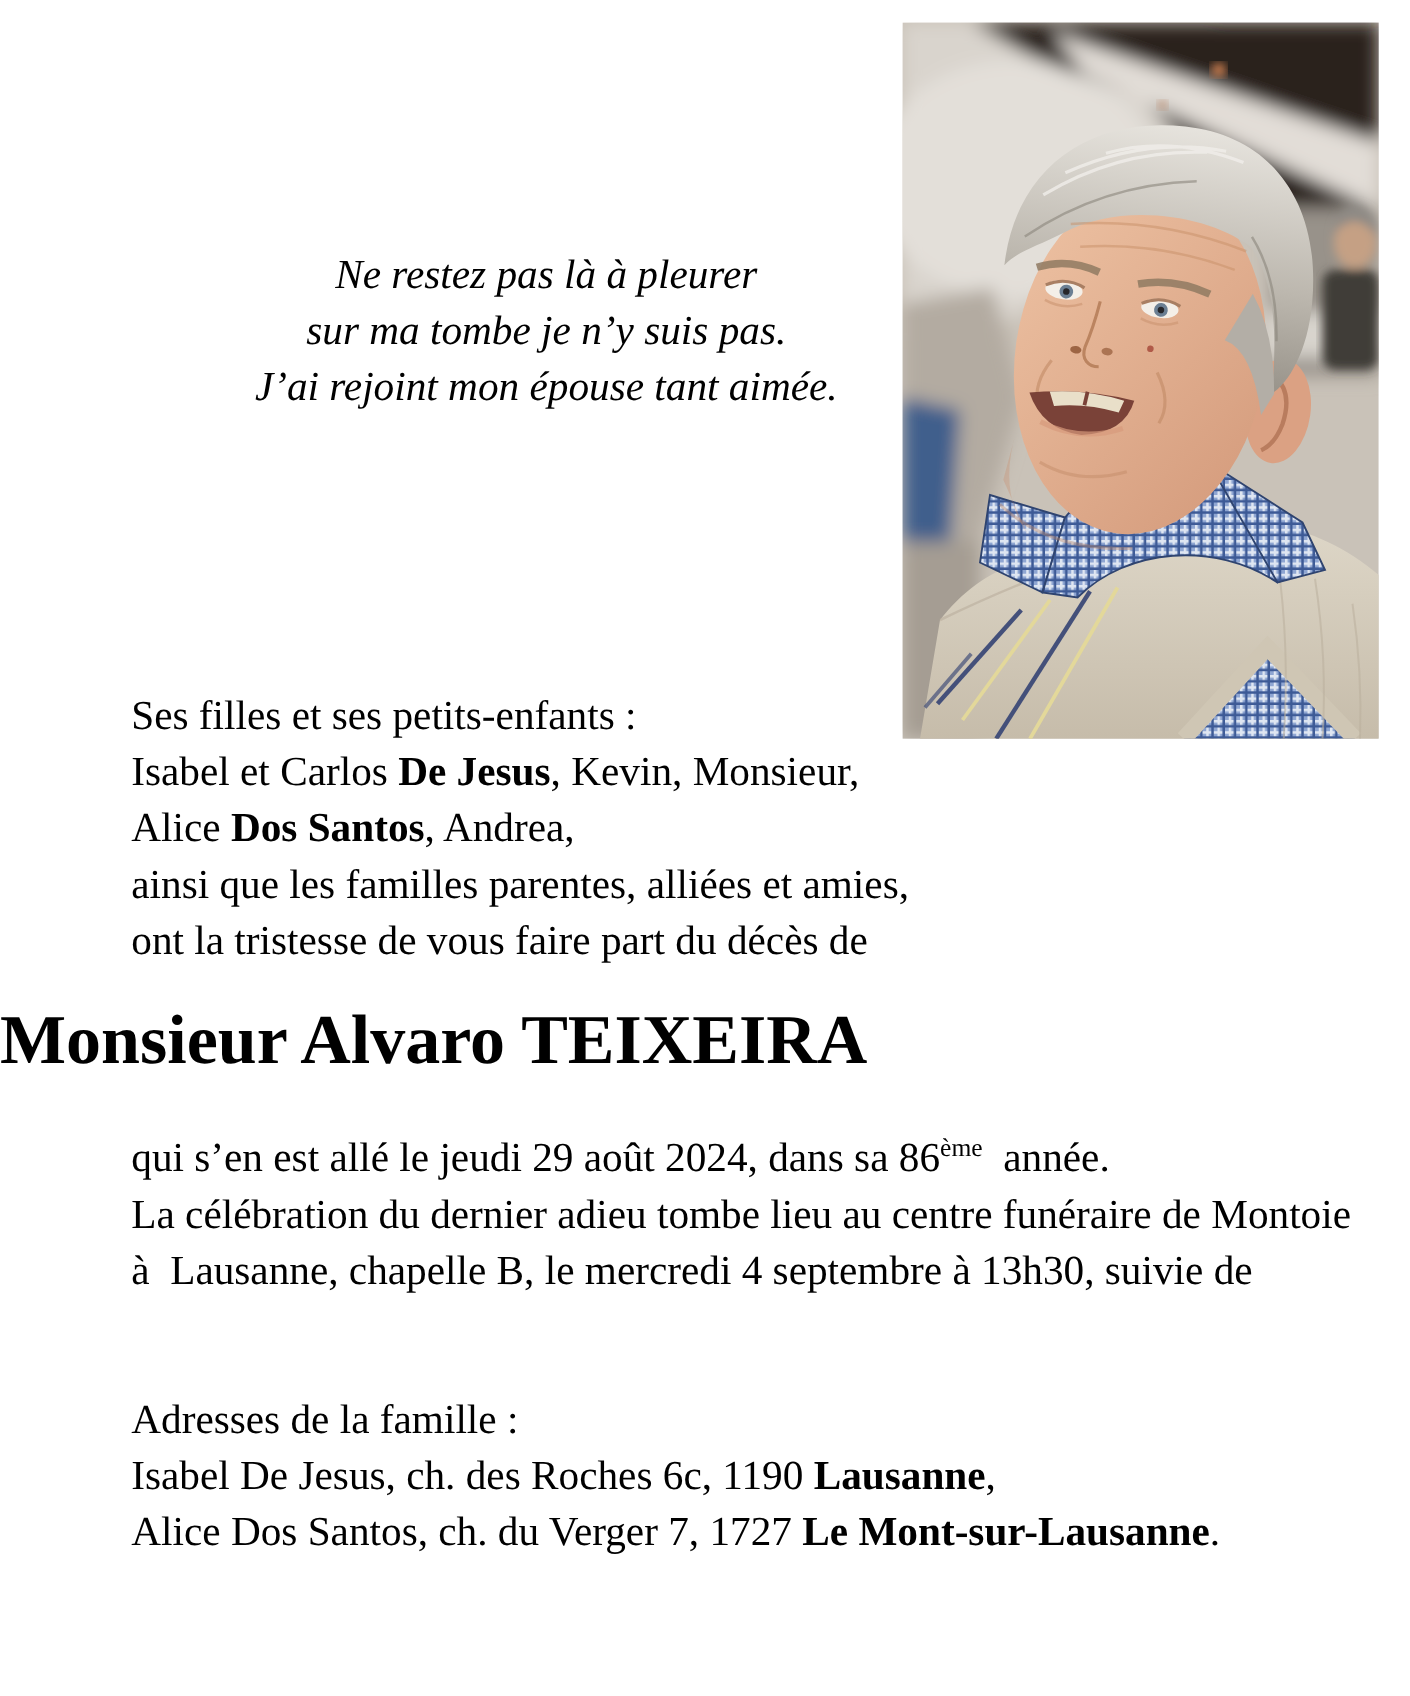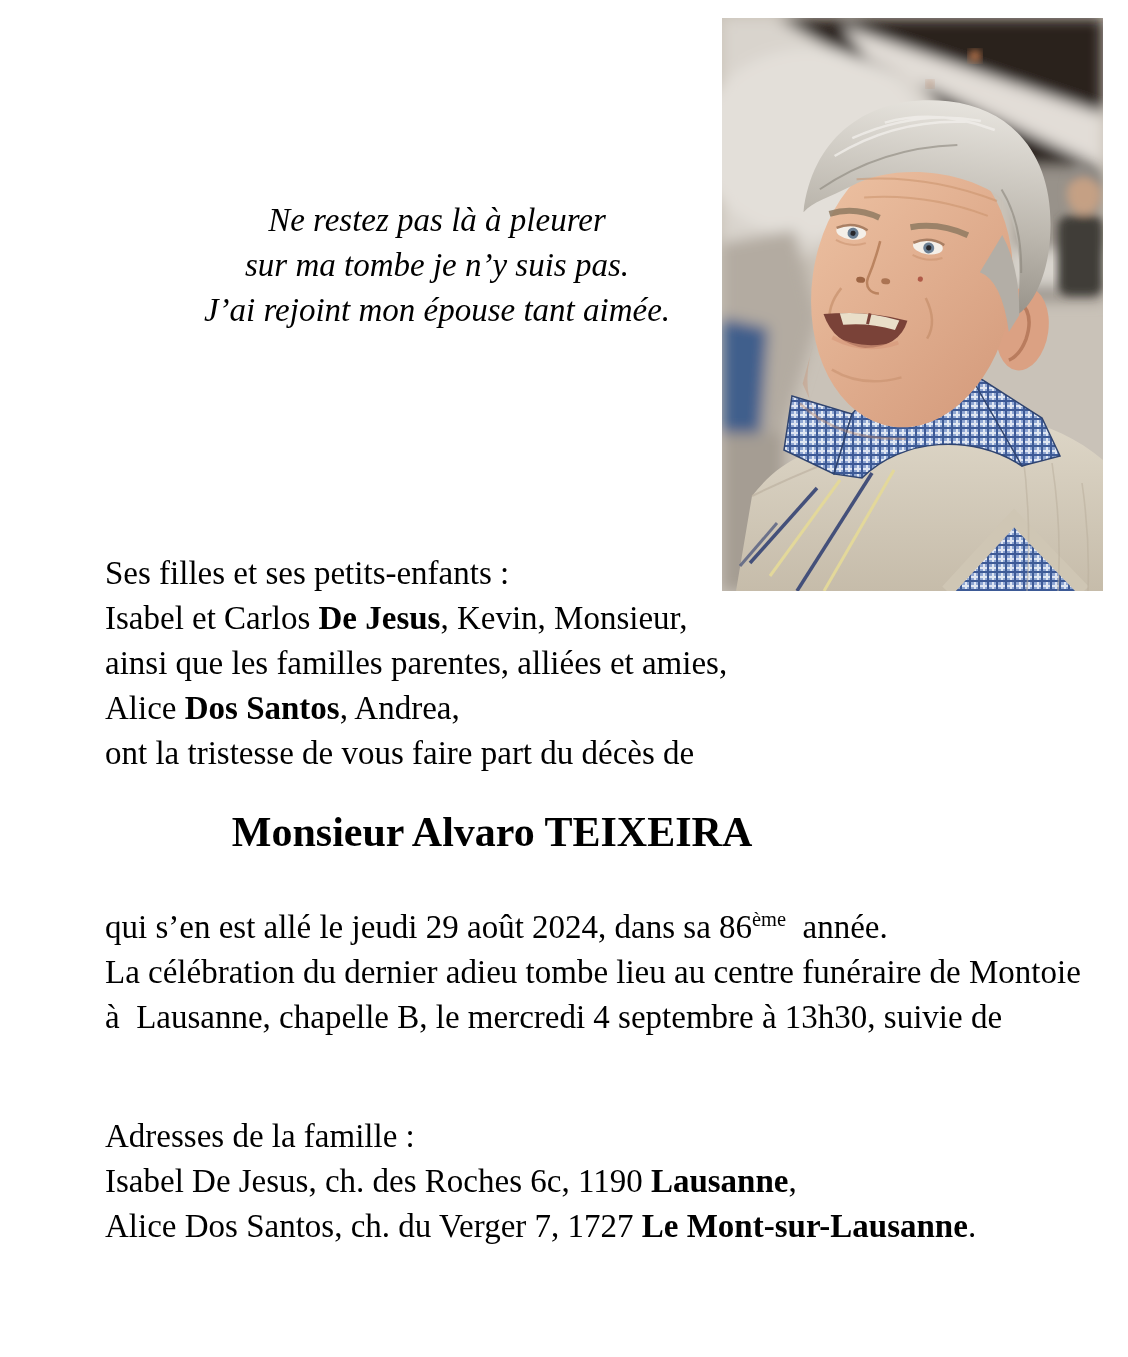--- a/index.html
+++ b/index.html
@@ -23,21 +23,21 @@
   #photo svg { display:block; width:100%; height:100%; }
 
   
   .block { position:absolute; left:73px; font-size:33px; line-height:45px;margin-left:32px; }
   #family    { top:551px; }
   #funeral   { top:905px; }
   #addresses { top:1114px; }
 
   #deceased-title {
     position:absolute; left:0; top:810px; width:984px;
-    text-align:center; font-weight:bold; font-size:42px; line-height:45px;
+    font-weight:bold; font-size:56px; line-height:45px;
   }
 
   b, .b { font-weight:bold; }
   sup.ord { font-size:0.62em; vertical-align:super; line-height:0; }
 </style>
 </head>
 <body>
 
 <div id="page">
 
@@ -173,22 +173,22 @@
           <path d="M122,362 Q155,376 192,360" stroke="#c08a66" stroke-width="2.5" fill="none" opacity="0.45"></path>
           <path d="M95,400 Q140,432 205,420" stroke="#c08a66" stroke-width="2.5" fill="none" opacity="0.4"></path>
         </g>
       </g>
     </svg>
   </div>
 
   <div id="family" class="block">
     <div class="line">Ses filles et ses petits-enfants :</div>
     <div class="line"><span>Isabel et Carlos </span><b>De Jesus</b><span>, Kevin, Monsieur,</span></div>
+    <div class="line"><span>Alice </span><b>Dos Santos</b><span>, Andrea,</span></div>
     <div class="line">ainsi que les familles parentes, alliées et amies,</div>
-    <div class="line"><span>Alice </span><b>Dos Santos</b><span>, Andrea,</span></div>
     <div class="line">ont la tristesse de vous faire part du décès de</div>
   </div>
 
   <div id="deceased-title">Monsieur Alvaro TEIXEIRA</div>
 
   <div id="funeral" class="block">
     <div class="line"><span>qui s’en est allé le jeudi 29 août 2024, dans sa 86</span><sup class="ord">ème</sup><span>&nbsp; année.</span></div>
     <div class="line">La célébration du dernier adieu tombe lieu au centre funéraire de Montoie</div>
     <div class="line">à&nbsp; Lausanne, chapelle B, le mercredi 4 septembre à 13h30, suivie de</div>
   </div>

